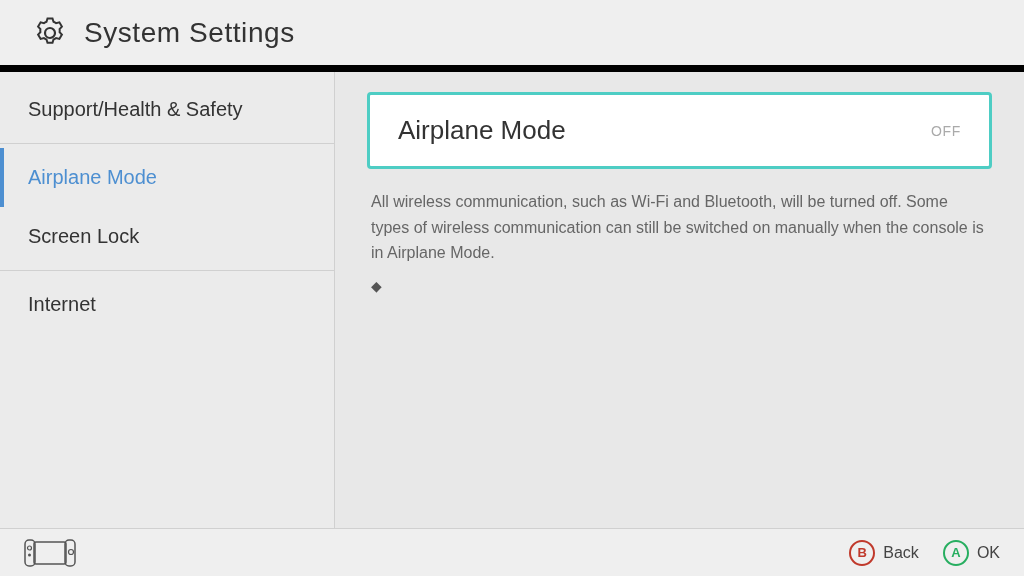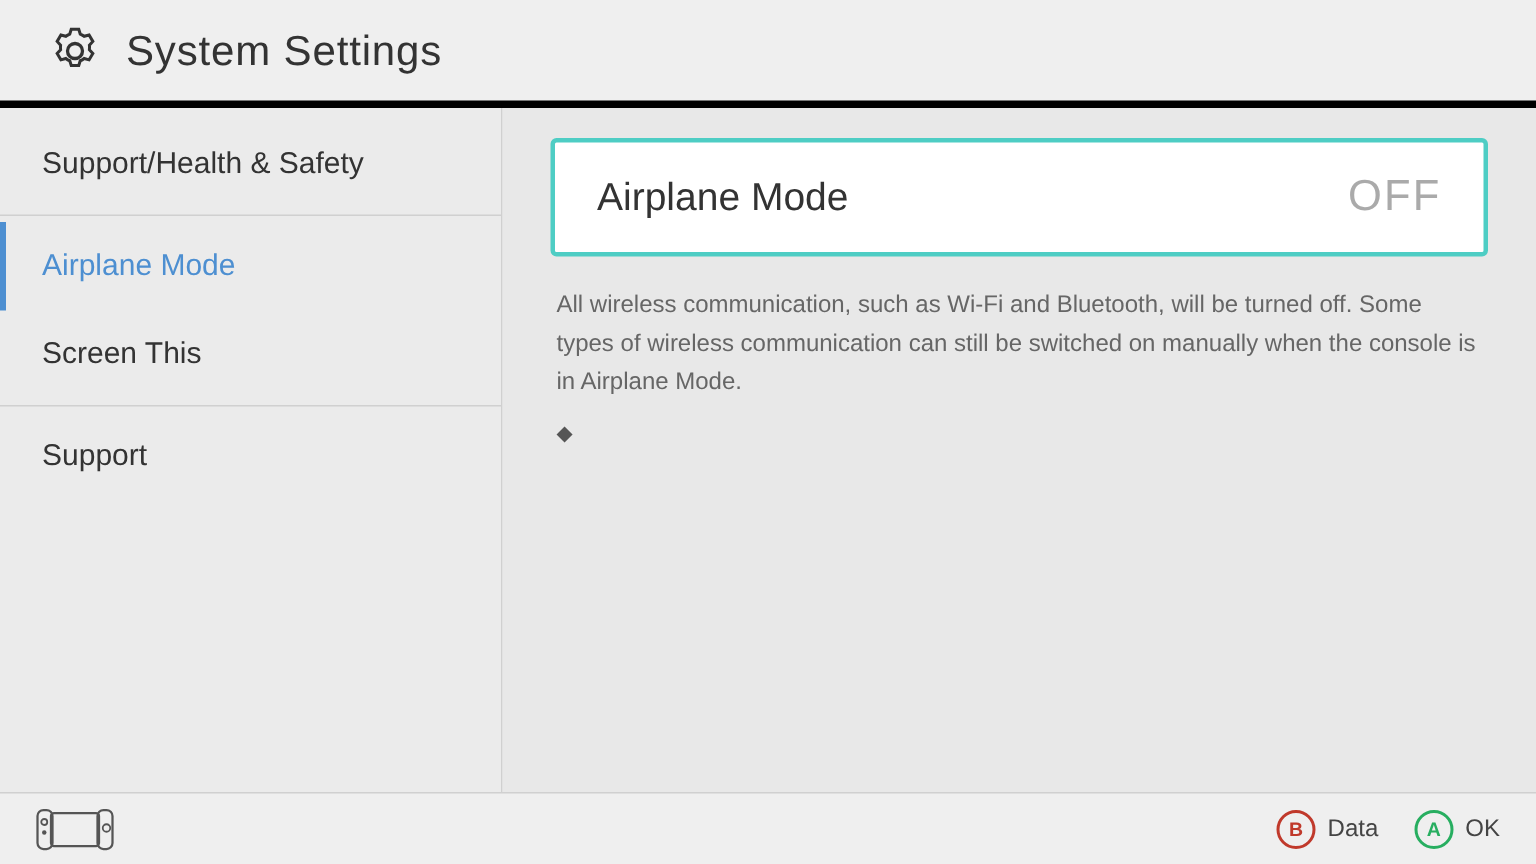--- a/index.html
+++ b/index.html
@@ -10,21 +10,21 @@
       background: #e8e8e8;
       font-family: "Nintendo Switch UI", "Helvetica Neue", Arial, sans-serif;
       overflow: hidden;
       position: relative;
     }
 
     
     .header {
       height: 72px;
       background: #efefef;
-      border-bottom: 5px solid #000000;
+      border-bottom: 7px solid #000000;
       display: flex;
       align-items: center;
       padding: 0 32px;
       gap: 16px;
     }
 
     .header-icon {
       width: 36px;
       height: 36px;
       color: #333;
@@ -91,21 +91,21 @@
       margin-bottom: 20px;
     }
 
     .setting-card-label {
       font-size: 26px;
       color: #333;
       font-weight: 400;
     }
 
     .setting-card-value {
-      font-size: 29px;
+      font-size: 14px;
       color: #aaa;
       letter-spacing: 0.05em;
     }
 
     
     .description {
       padding: 0 4px;
       margin-bottom: 20px;
     }
 
@@ -190,23 +190,23 @@
   </svg>
   <span class="header-title">System Settings</span>
 </div>
 
 <div class="main">
 
   <nav class="sidebar">
     <div class="sidebar-item">Support/Health &amp; Safety</div>
     <div class="sidebar-divider"></div>
     <div class="sidebar-item active">Airplane Mode</div>
-    <div class="sidebar-item">Screen This</div>
+    <div class="sidebar-item">Screen Lock</div>
     <div class="sidebar-divider"></div>
-    <div class="sidebar-item">Support</div>
+    <div class="sidebar-item">Internet</div>
   </nav>
 
   <div class="content">
 
     <div class="setting-card">
       <span class="setting-card-label">Airplane Mode</span>
       <span class="setting-card-value">OFF</span>
     </div>
 
     <div class="description">
@@ -226,20 +226,20 @@
       <rect x="1" y="2" width="10" height="26" rx="4" fill="none" stroke="#555" stroke-width="1.5"></rect>
       <rect x="41" y="2" width="10" height="26" rx="4" fill="none" stroke="#555" stroke-width="1.5"></rect>
       <circle cx="5.5" cy="10" r="2" fill="none" stroke="#555" stroke-width="1.2"></circle>
       <circle cx="5.5" cy="17" r="1.5" fill="#555"></circle>
       <circle cx="47" cy="14" r="2.5" fill="none" stroke="#555" stroke-width="1.2"></circle>
     </svg>
   </div>
   <div class="footer-right">
     <div class="footer-btn">
       <div class="btn-circle b-btn">B</div>
-      <span>Data</span>
+      <span>Back</span>
     </div>
     <div class="footer-btn">
       <div class="btn-circle a-btn">A</div>
       <span>OK</span>
     </div>
   </div>
 </div>
 
 </body></html>

